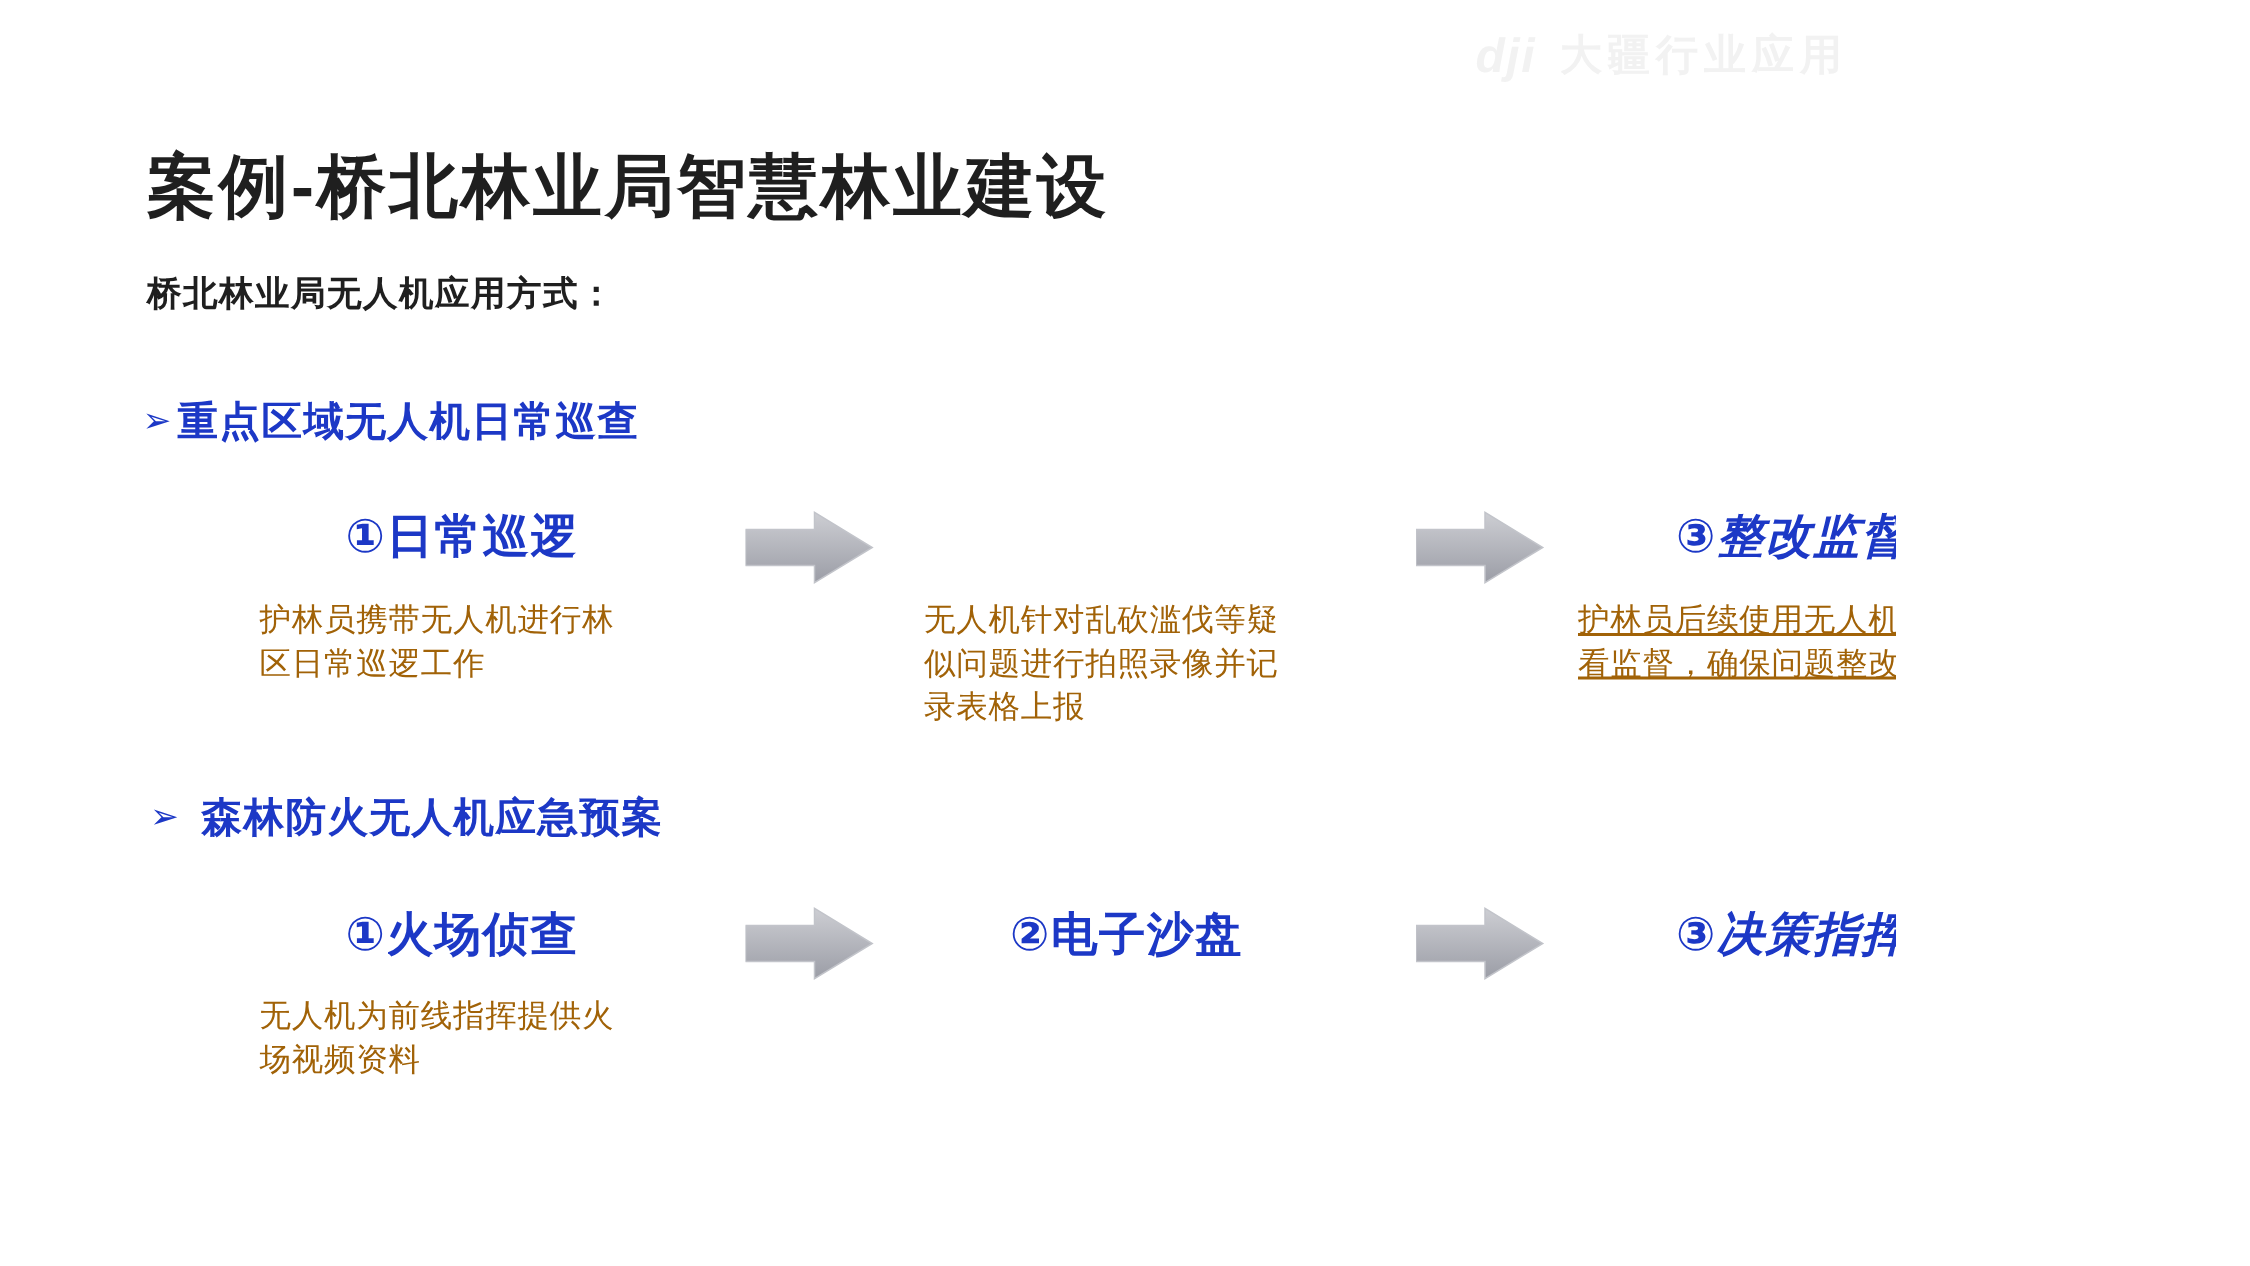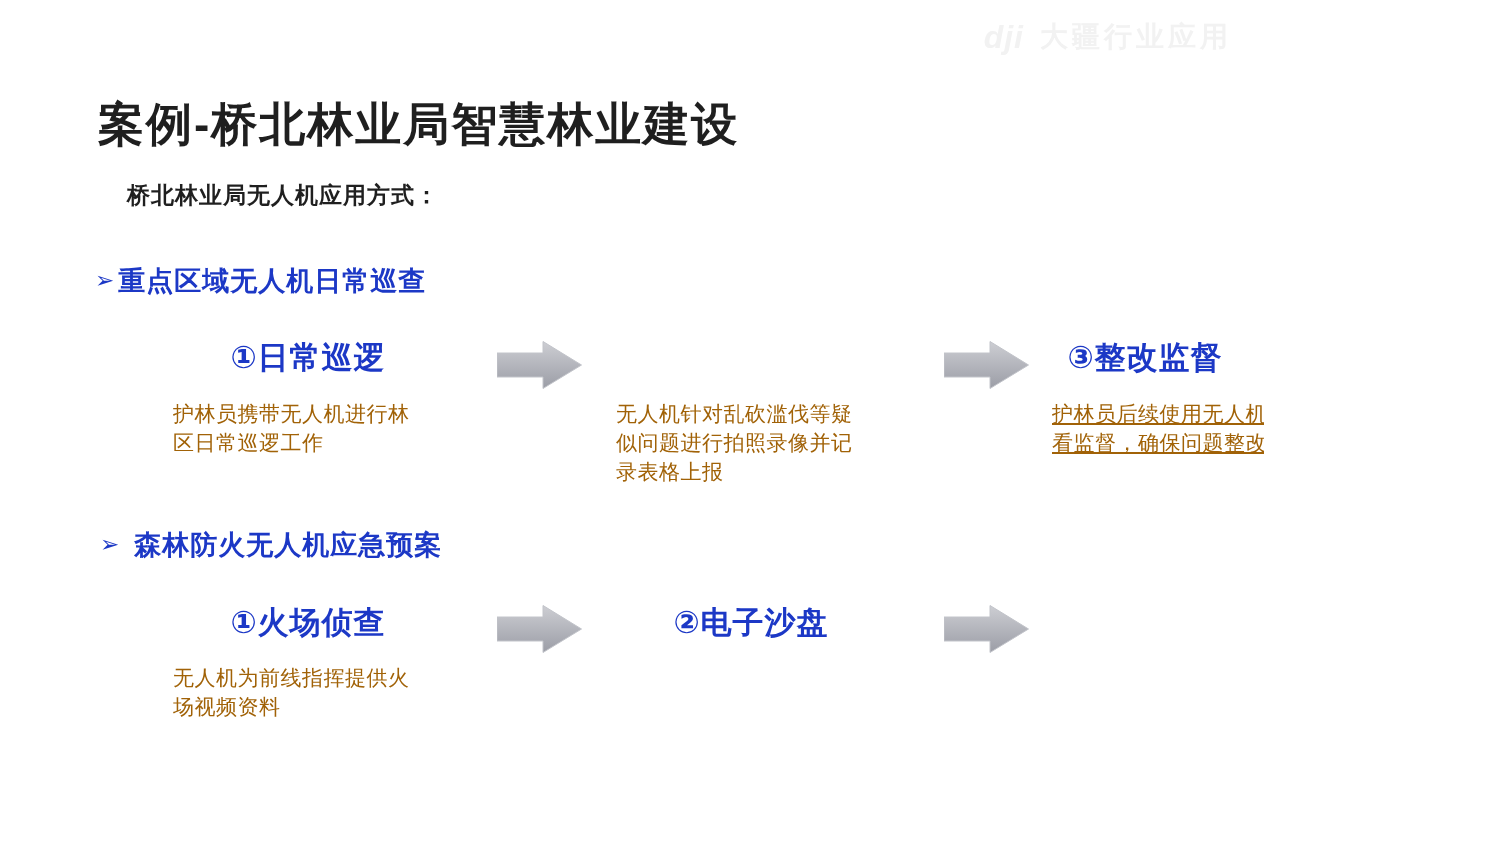--- a/index.html
+++ b/index.html
@@ -9,32 +9,32 @@
   }
   
   .watermark{position:absolute;top:18px;right:32px;display:flex;align-items:center;gap:16px;
     color:var(--watermark-gray,#f2f2f2);}
   .wm-logo{font-style:italic;font-weight:900;font-size:32px;letter-spacing:1px;}
   .wm-text{font-weight:700;font-size:28px;letter-spacing:4px;}
   
   .title{position:absolute;left:98px;top:94px;margin:0;font-size:46px;font-weight:900;
     letter-spacing:2px;color:var(--text-dark,#1f1f1f);white-space:nowrap;}
   .subtitle{position:absolute;left:98px;top:180px;font-size:23px;font-weight:800;
-    letter-spacing:1px;color:var(--text-dark,#1f1f1f);white-space:nowrap;margin-left:29px;}
+    letter-spacing:1px;color:var(--text-dark,#1f1f1f);white-space:nowrap;}
   .sec-heading{position:absolute;display:flex;align-items:center;font-size:27px;font-weight:800;
     color:var(--accent-blue,#1c38c6);white-space:nowrap;letter-spacing:1px;}
   .sec-heading .bullet{font-size:23px;font-weight:400;transform:translateY(-1px);}
   .sec1{left:95px;top:263px;gap:3px;}
   .sec2{left:100px;top:527px;gap:14px;}
   
   .step-title{position:absolute;width:340px;text-align:center;font-size:31px;font-weight:800;
     letter-spacing:1px;color:var(--accent-blue,#1c38c6);white-space:nowrap;}
   .step-desc{position:absolute;width:270px;text-align:left;font-size:21px;line-height:29px;
     letter-spacing:0.5px;color:#a16207;white-space:pre-line;}
-  .c1.step-title{left:138px;} .c2.step-title{left:581px;} .c3.step-title{left:975px;}
+  .c1.step-title{left:138px;} .c2.step-title{left:581px;} .c3.step-title{left:1025px;font-style:italic;}
   .c1.step-desc{left:173px;}  .c2.step-desc{left:616px;}  .c3.step-desc{left:1052px;text-decoration:underline;}
   .rt1{top:337px;} .rd1{top:399px;}
   .rt2{top:602px;} .rd2{top:663px;}
   
   .flow-arrow{position:absolute;width:86px;height:50px;}
   .ax1{left:497px;} .ax2{left:944px;}
   .ay1{top:340px;}  .ay2{top:604px;}
 </style>
 </head>
 <body>
@@ -78,20 +78,21 @@
     <path d="M0,13 H46 V1.5 L84.5,25 L46,48.5 V37 H0 Z" fill="url(#arrowGrad)" stroke="#c2c4ca" stroke-width="1"></path>
   </svg>
 
   <div class="sec-heading sec2">
     <span class="bullet">➢</span>
     <span>森林防火无人机应急预案</span>
   </div>
 
   <div class="step-title c1 rt2">①火场侦查</div>
   <div class="step-title c2 rt2">②电子沙盘</div>
+  <div class="step-title c3 rt2">③决策指挥</div>
 
   <div class="step-desc c1 rd2">无人机为前线指挥提供火
 场视频资料</div>
 
   <svg class="flow-arrow ax1 ay2" viewBox="0 0 86 50">
     <path d="M0,13 H46 V1.5 L84.5,25 L46,48.5 V37 H0 Z" fill="url(#arrowGrad)" stroke="#c2c4ca" stroke-width="1"></path>
   </svg>
   <svg class="flow-arrow ax2 ay2" viewBox="0 0 86 50">
     <path d="M0,13 H46 V1.5 L84.5,25 L46,48.5 V37 H0 Z" fill="url(#arrowGrad)" stroke="#c2c4ca" stroke-width="1"></path>
   </svg>

